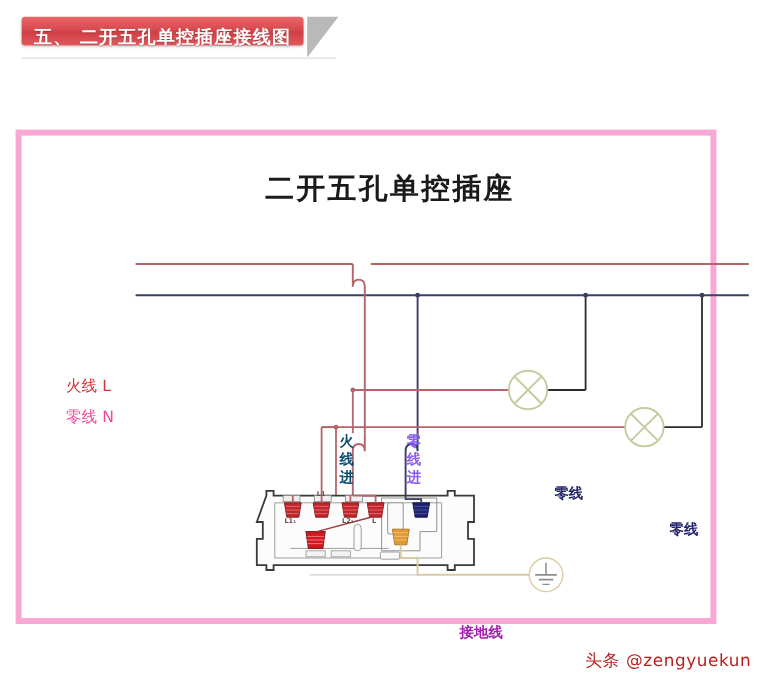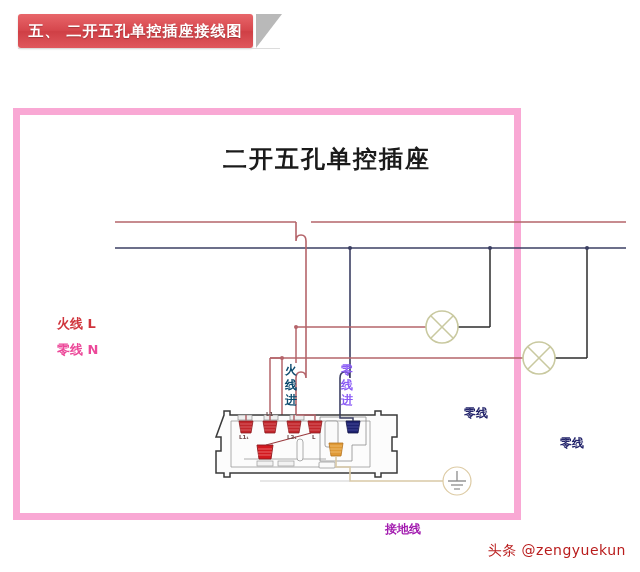--- a/index.html
+++ b/index.html
@@ -9,21 +9,21 @@
     background:#ffffff;
     font-family:"DejaVu Sans","Liberation Sans",sans-serif;
     overflow:hidden;
     position:relative;
   }
   
   #banner-wrap{
     position:absolute;left:0;top:14px;height:34px;width:280px;
   }
   #banner{
-    position:absolute;left:18px;top:0;height:34px;width:235px;
+    position:absolute;left:18px;top:0;height:24px;width:235px;
     background:linear-gradient(180deg,#e8666a 0%,#d6474d 48%,#cf3f45 52%,#e0585d 100%);
     border-radius:3px;
     box-shadow:0 1px 2px rgba(0,0,0,.18);
   }
   #banner-label{
     position:absolute;left:0;top:0;width:235px;height:34px;
     line-height:34px;
     color:#ffffff;font-size:15px;font-weight:bold;
     letter-spacing:1px;
     text-align:center;
@@ -35,37 +35,37 @@
     border-top:34px solid #b9b9b9;
     border-right:26px solid transparent;
   }
   #banner-underline{
     position:absolute;left:18px;top:48px;width:262px;height:1px;
     background:#dcdcdc;
   }
 
   
   #card{
-    position:absolute;left:13px;top:108px;width:508px;height:412px;
-    border:7px solid #f9a8d4;background:#fff;box-sizing:border-box;
+    position:absolute;left:13px;top:108px;width:584px;height:412px;
+    border:5px solid #f9a8d4;background:#fff;box-sizing:border-box;
   }
   #diagram-title{
     position:absolute;left:0;top:28px;width:614px;
     text-align:center;font-size:24px;font-weight:bold;color:#1a1a1a;
     letter-spacing:2px;
   }
   #svg-stage{position:absolute;left:0;top:0;width:614px;height:412px;}
   #footnote{
     position:absolute;left:0;top:377px;width:614px;
     text-align:center;font-size:11px;color:#d9868c;letter-spacing:.4px;
     white-space:nowrap;
   }
 
   
-  .bus-label{position:absolute;font-size:13px;font-weight:bold;white-space:nowrap;}
+  .bus-label{position:absolute;font-size:13px;font-weight:normal;white-space:nowrap;}
   #label-live{left:37px;top:200px;color:#d0343c;}
   #label-live .ltr{color:#d0343c;}
   #label-neutral{left:37px;top:226px;color:#ec4899;}
 
   
   .vlabel{
     position:absolute;width:16px;font-size:12px;font-weight:bold;
     line-height:15px;text-align:center;letter-spacing:0;
   }
   #vlabel-live{left:263px;top:248px;color:#0c4a6e;}

